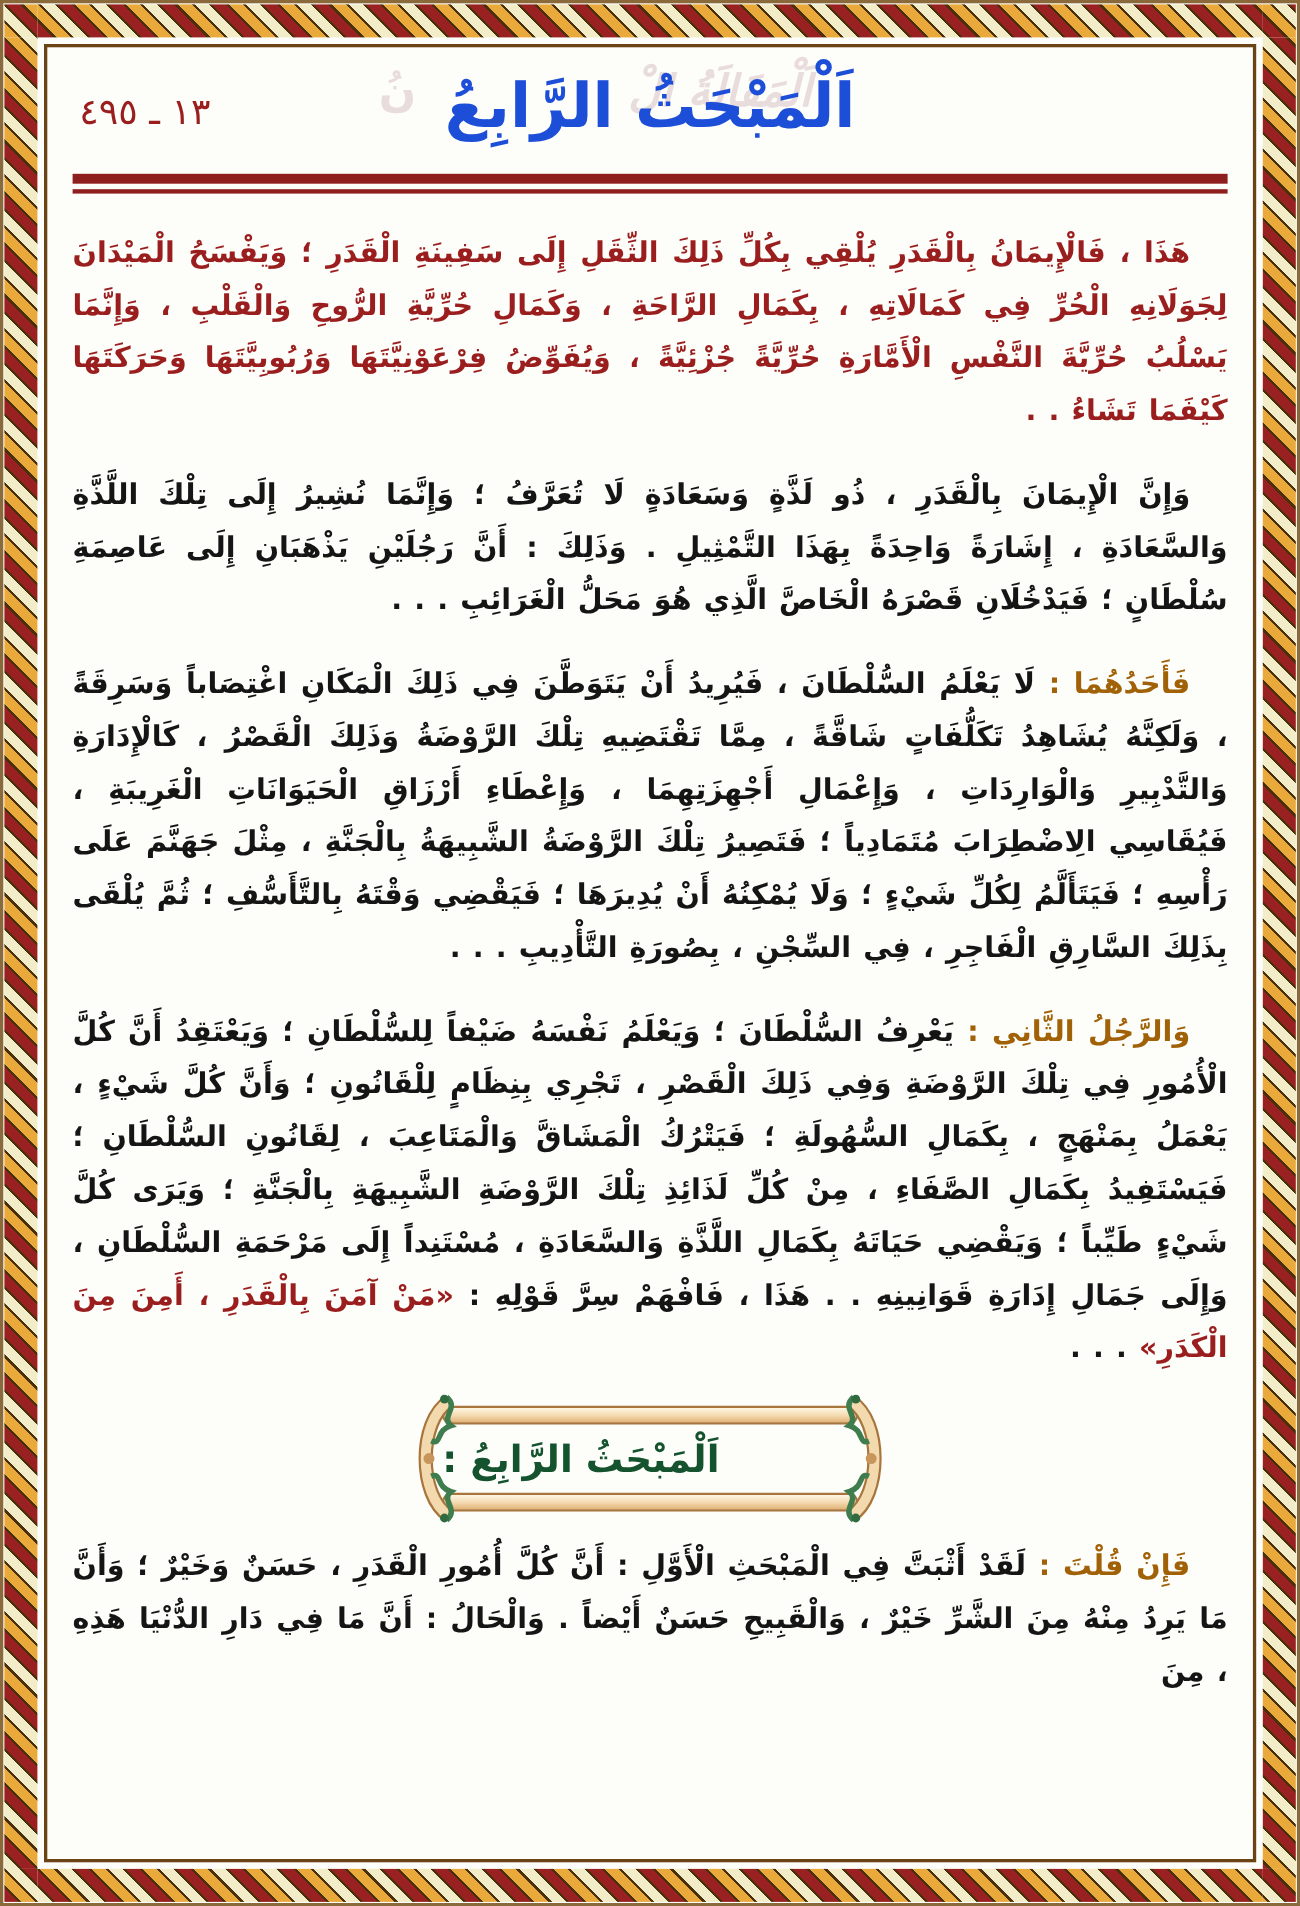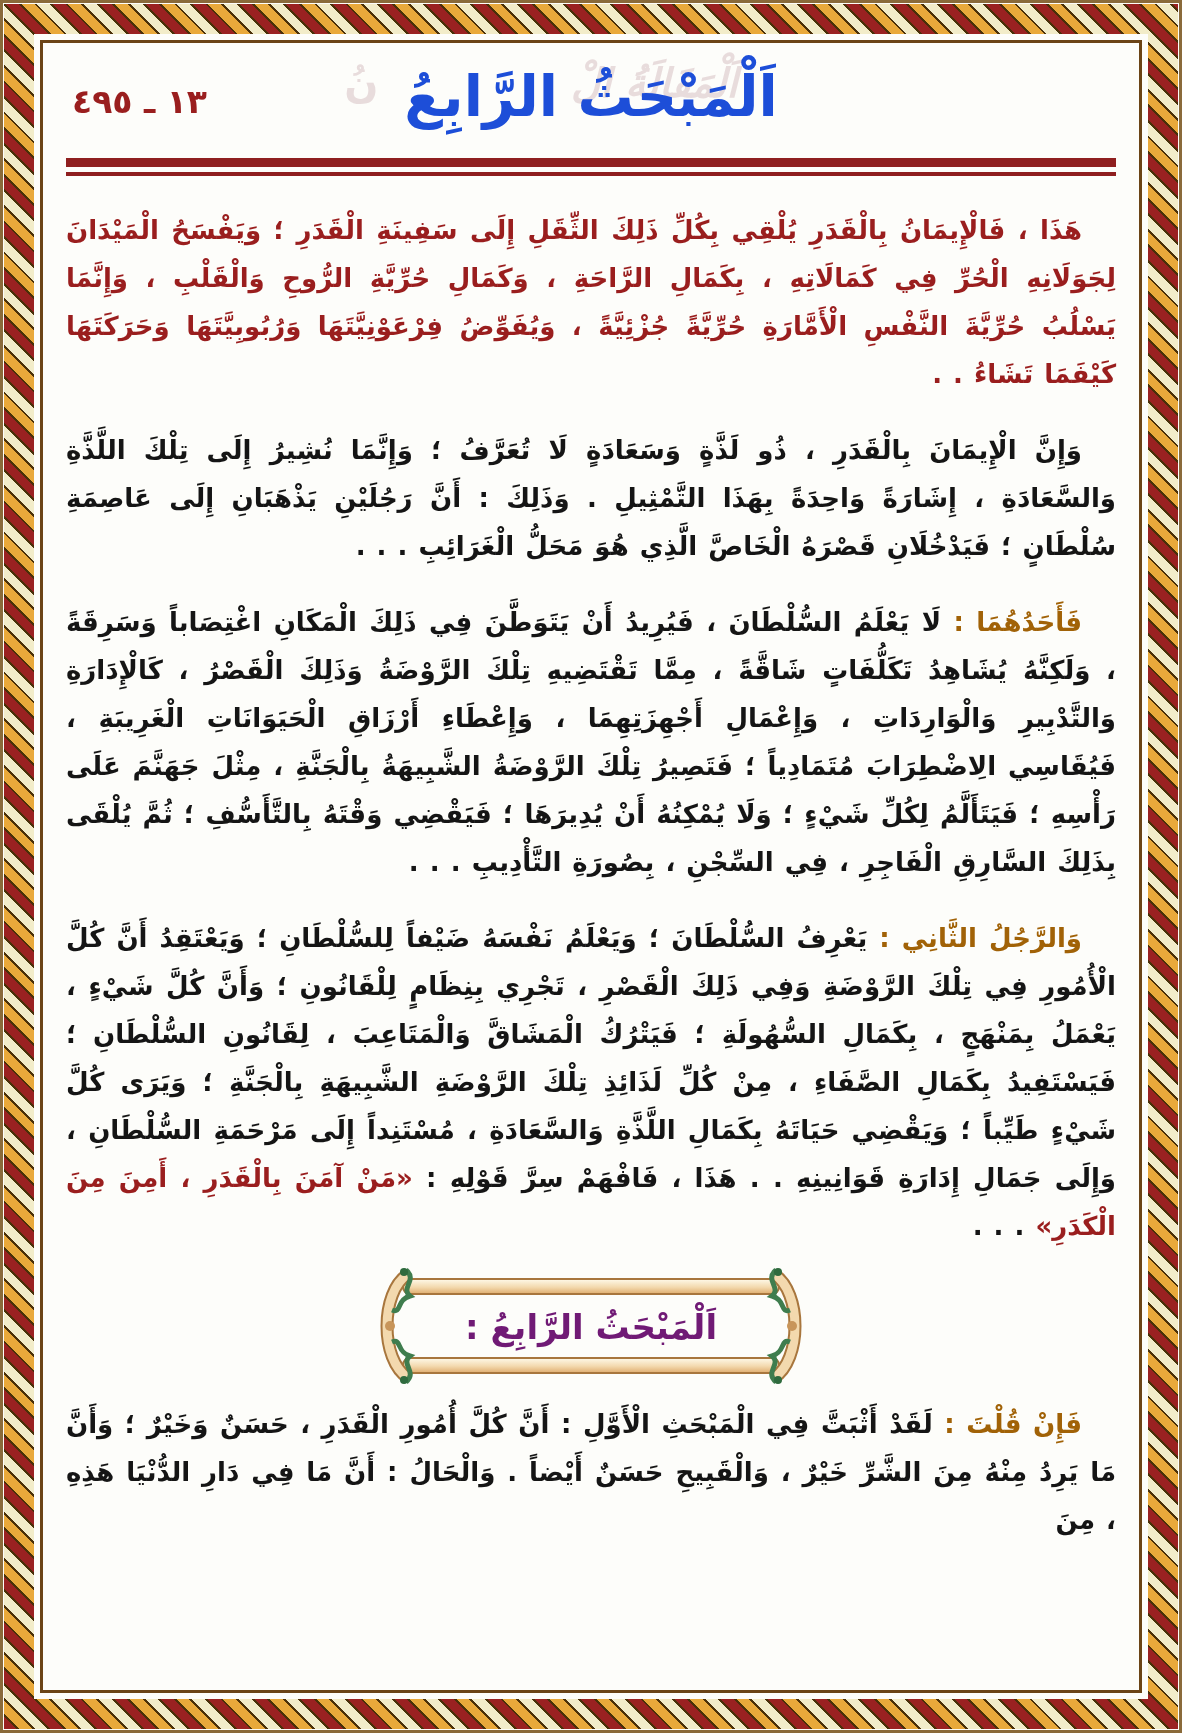--- a/index.html
+++ b/index.html
@@ -34,21 +34,21 @@
   }
   .content{
     position:relative;z-index:2;
     padding:58px 66px 0 66px;
     box-sizing:border-box;
   }
   
   .header{position:relative;height:92px;}
   .page-number{
     position:absolute;left:6px;top:24px;
-    font-size:33px;font-weight:bold;color:#9a1e1e;
+    font-size:33px;font-weight:normal;color:#9a1e1e;
     direction:rtl;
   }
   .title-wrap{
     position:absolute;left:0;right:0;top:6px;
     text-align:center;
   }
   .title-inner{position:relative;display:inline-block;}
   .header-title{
     position:relative;z-index:2;
     font-size:56px;font-weight:bold;color:#1d4ed8;
@@ -81,22 +81,22 @@
   .cartouche{
     position:relative;
     width:430px;margin:6px auto 26px auto;
     padding:0 26px;box-sizing:border-box;
   }
   .cart-bar{
     height:13px;border:2px solid #a8763d;border-radius:8px;
     background:linear-gradient(180deg,#fdf6e3 0%,#f3d9ae 55%,#e2b377 100%);
   }
   .cart-text{
-    text-align:center;padding:12px 0 10px 0;
-    font-size:34px;font-weight:bold;color:#701a75;
+    text-align:left;padding:12px 0 10px 0;
+    font-size:34px;font-weight:bold;color:#14532d;
   }
   .cart-cap{
     position:absolute;top:-12px;bottom:-12px;width:64px;
   }
   .cart-cap.right{right:-14px;}
   .cart-cap.left{left:-14px;transform:scaleX(-1);}
   .cart-cap svg{width:100%;height:100%;}
 </style>
 </head>
 <body>

